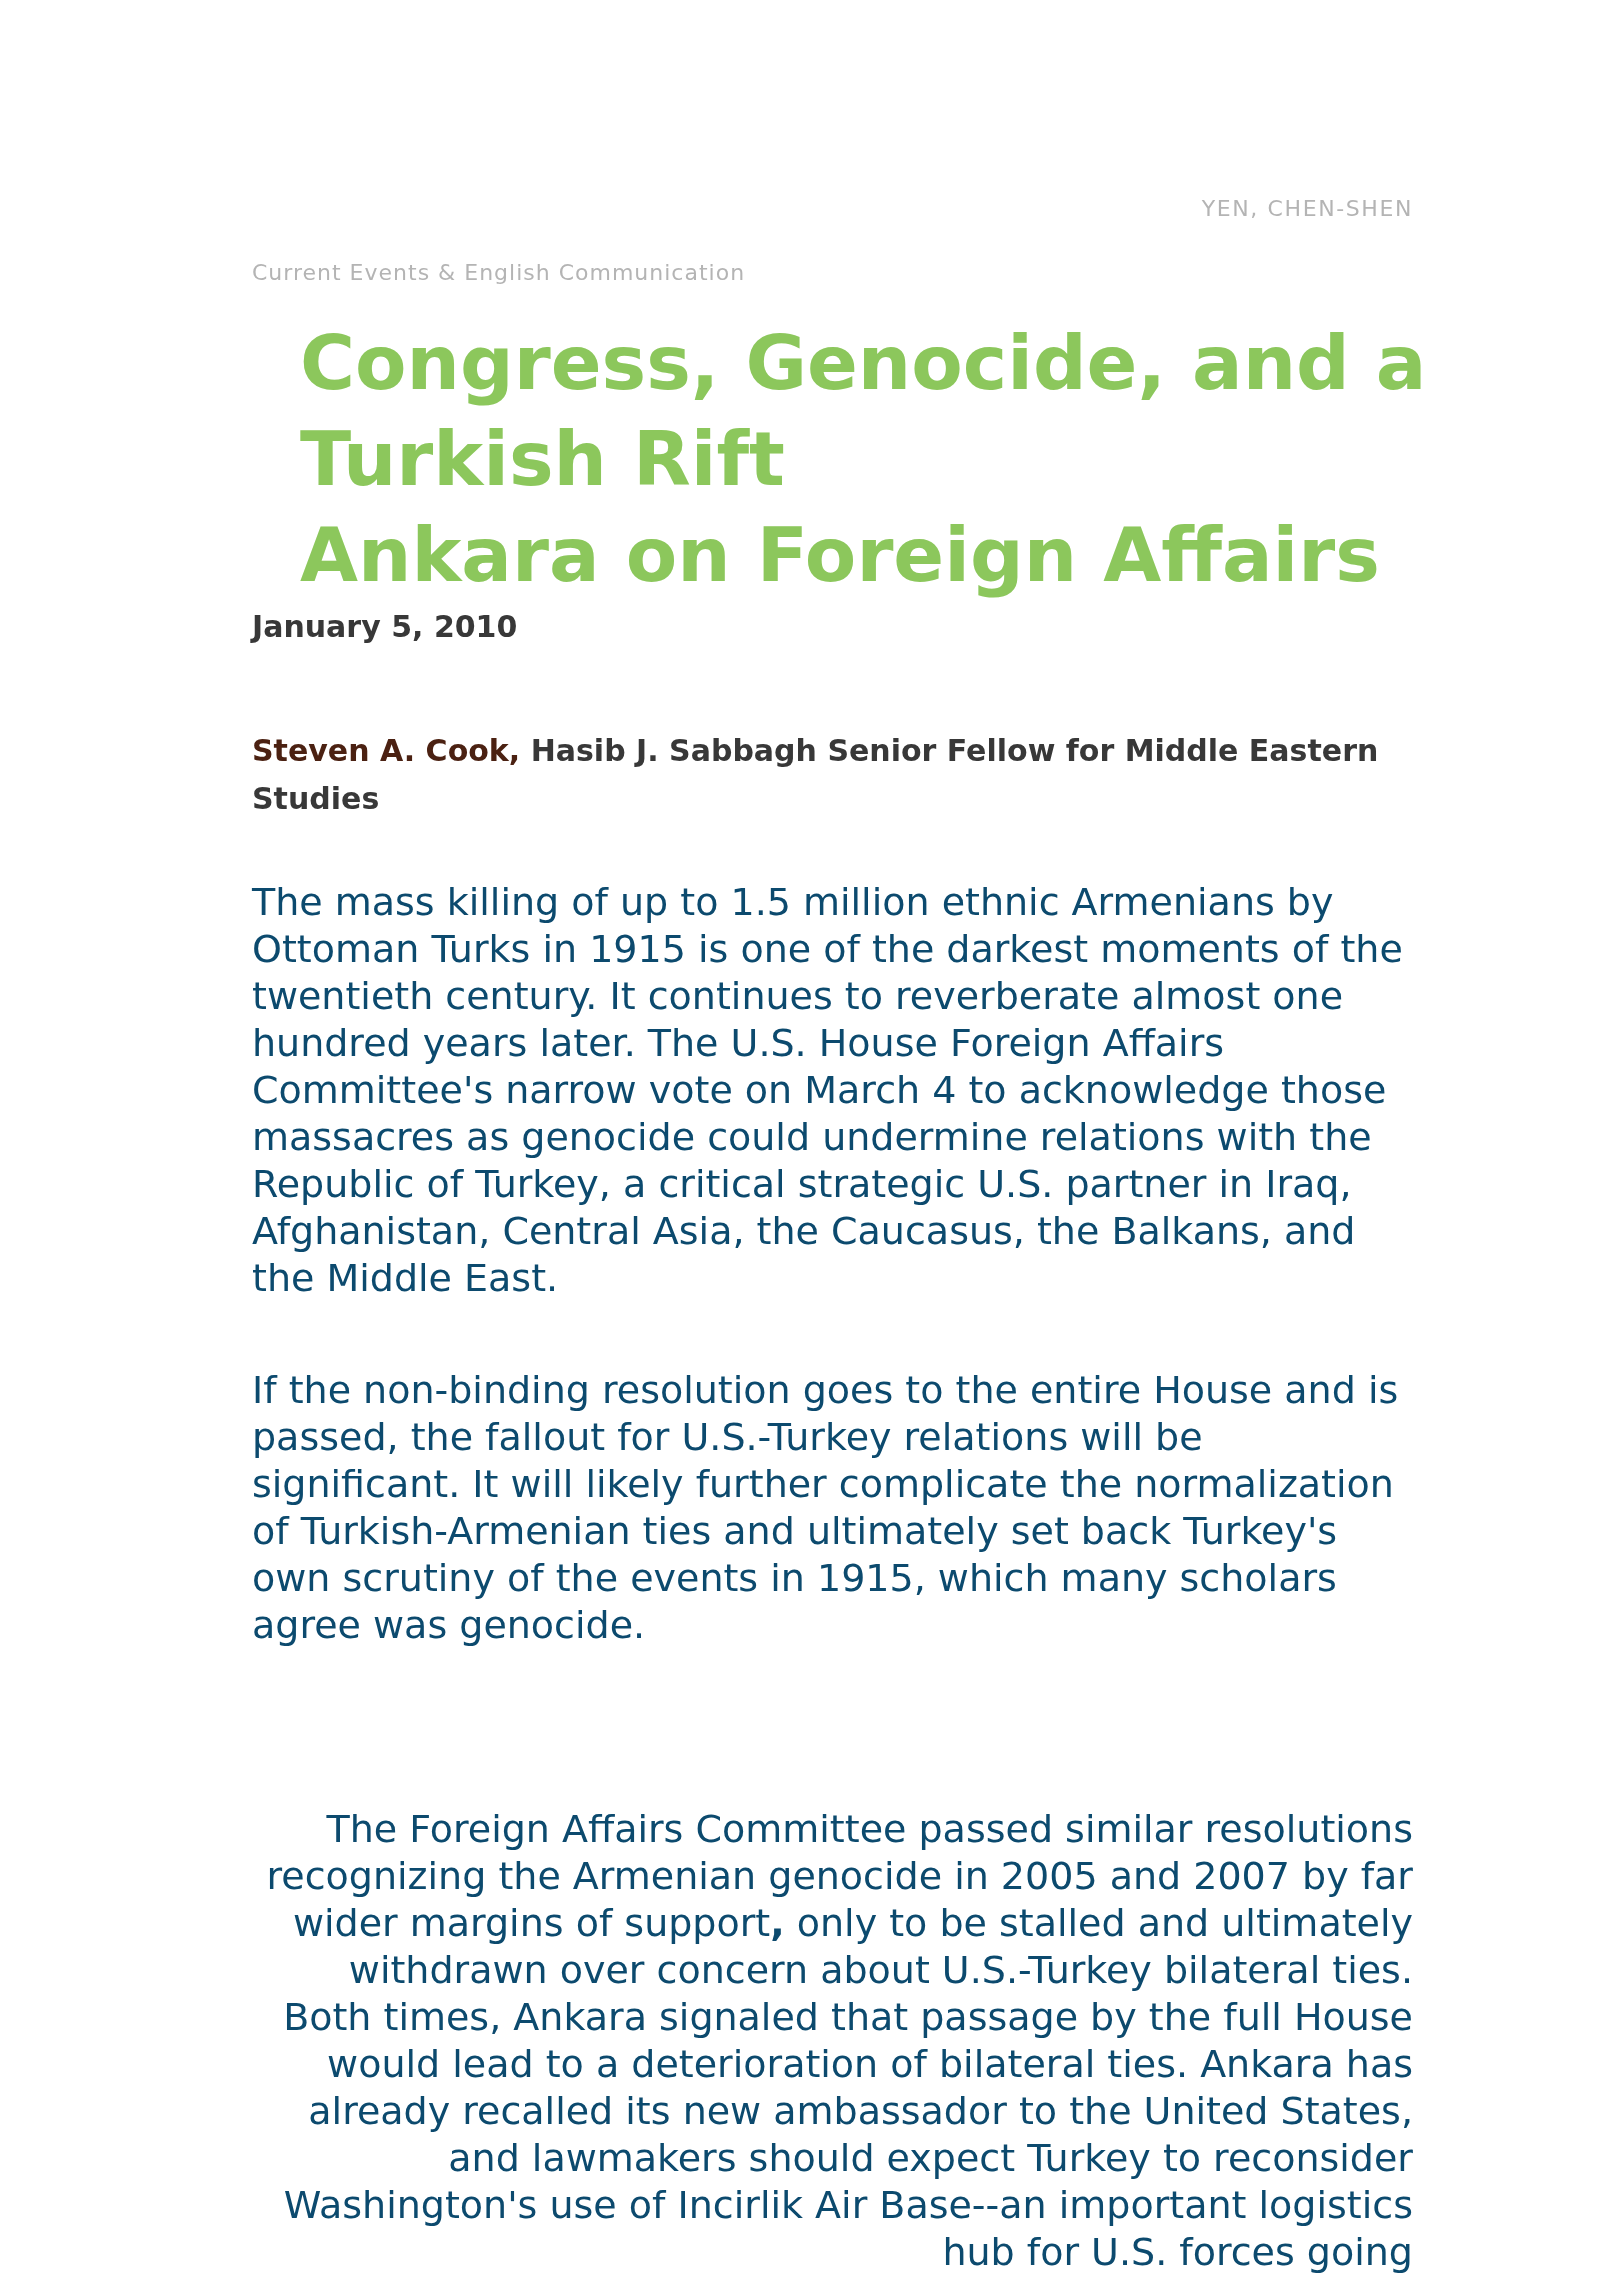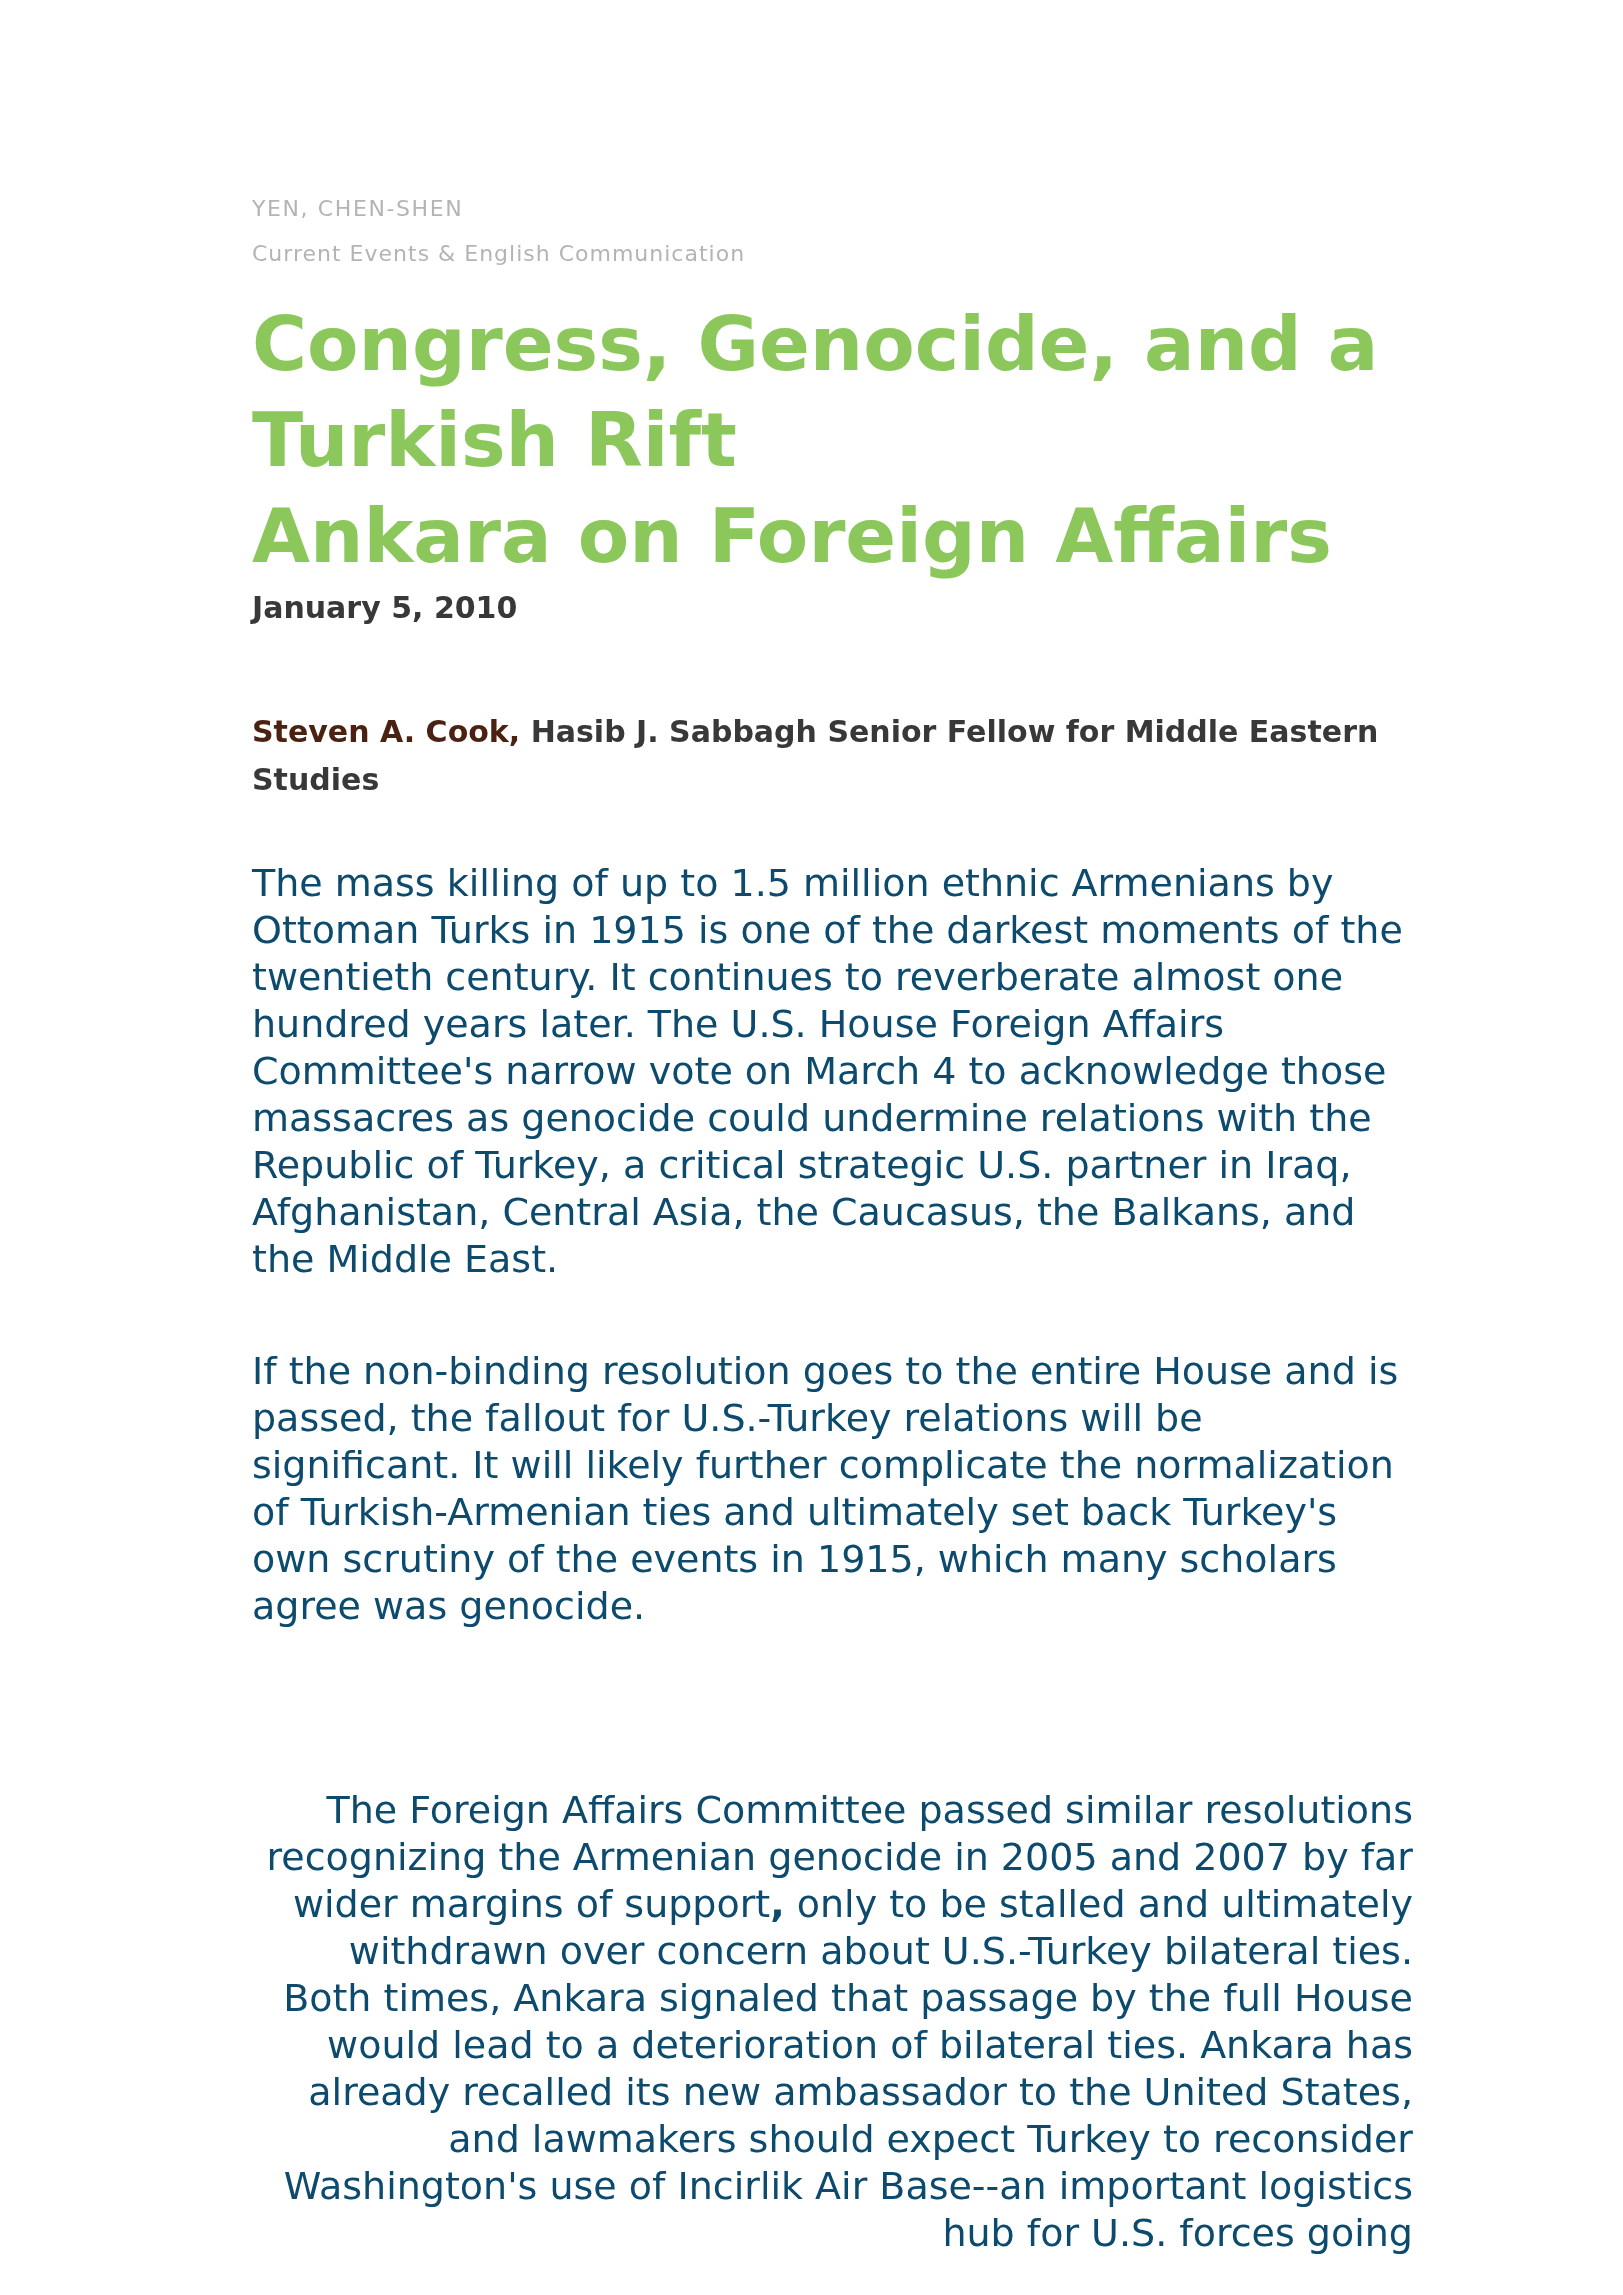--- a/index.html
+++ b/index.html
@@ -22,32 +22,34 @@
     width: 1161px;
   }
   .meta {
     color: #b4b4b4;
     font-size: 22px;
     line-height: 26px;
     letter-spacing: 1px;
   }
   .meta-author {
     letter-spacing: 1.6px;
-    margin-bottom: 19px;
+    margin-bottom: 38px;
+    text-align: right;
   }
   h1.article-title {
     margin: 29px 0 0 0;
     padding: 0;
     font-weight: bold;
     color: #8cc75c;
     font-size: 75px;
     line-height: 96px;
   }
   .title-line {
     white-space: nowrap;
+    margin-left: 48px;
   }
   .date {
     margin-top: 5.2px;
     color: #383838;
     font-size: 30px;
     line-height: 37px;
     font-weight: bold;
   }
   .byline {
     margin: 82px 0 0 0;

